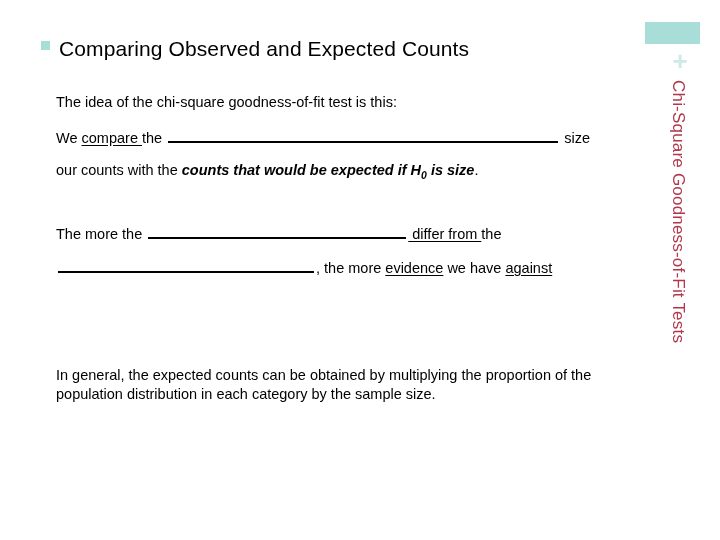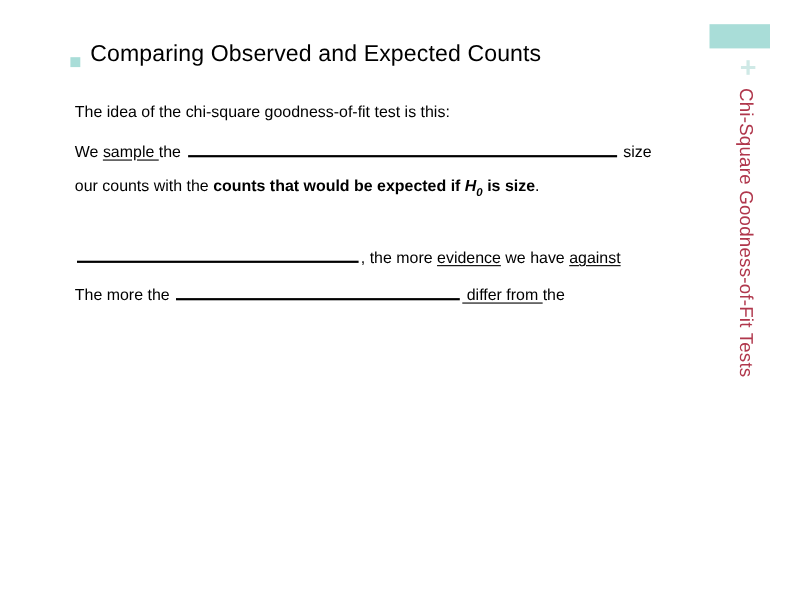--- a/index.html
+++ b/index.html
@@ -17,25 +17,25 @@
 
   .slide {
     position: absolute;
     inset: 0;
     background: #ffffff;
   }
 
   
   .title-row {
     position: absolute;
-    left: 64px;
+    left: 41px;
     top: 37px;
     right: 120px;
     display: flex;
-    align-items: flex-end;
+    align-items: flex-start;
     gap: 9px;
   }
   .title-bullet {
     width: 9px;
     height: 9px;
     background: #a9ddd8;
     flex: 0 0 auto;
     margin-top: 4px;
   }
   .title-text {
@@ -49,21 +49,20 @@
 
   
   .body-area {
     position: absolute;
     left: 56px;
     top: 94px;
     width: 580px;
     color: #000000;
     font-size: 14.5px;
     line-height: 16px;
-    margin-left: 12px;
   }
 
   .line {
     white-space: nowrap;
     height: 34px;
     display: block;
   }
   .gap-md { height: 28px; }
 
   u.ul {
@@ -75,21 +74,21 @@
     display: inline-block;
     border-bottom: 2px solid #000000;
     vertical-align: baseline;
     height: 13px;
     margin: 0 2px;
   }
   .blank-a { width: 390px; }
   .blank-b { width: 258px; }
   .blank-c { width: 256px; }
 
-  b.bold { font-weight: bold; }
+  b.bold { font-weight: bold; font-style: italic; }
   .hzero {
     font-style: italic;
     font-weight: bold;
   }
   .hzero sub {
     font-style: italic;
     font-weight: bold;
     font-size: 0.72em;
   }
 
@@ -158,40 +157,41 @@
     <span class="title-text">Comparing Observed and Expected Counts</span>
   </div>
 
   <div class="body-area">
 
     <div class="line">
       <span>The idea of the chi-square goodness-of-fit test is this:</span>
     </div>
 
     <div class="line">
-      <span>We </span><u class="ul">sample </u><span>the </span><span class="blank blank-a"></span><span> size</span>
+      <span>We </span><u class="ul">compare </u><span>the </span><span class="blank blank-a"></span><span> size</span>
     </div>
 
     <div class="line">
       <span>our counts with the </span><b class="bold">counts that would be expected if </b><span class="hzero"><span>H</span><sub>0</sub></span><b class="bold"> is size</b><span>.</span>
     </div>
 
     <div class="gap-md"></div>
 
     <div class="line">
-      <span class="blank blank-c"></span><span>, the more </span><u class="ul">evidence</u><span> we have </span><u class="ul">against</u>
+      <span>The more the </span><span class="blank blank-b"></span><u class="ul"> differ from </u><span>the</span>
     </div>
 
     <div class="line">
-      <span>The more the </span><span class="blank blank-b"></span><u class="ul"> differ from </u><span>the</span>
+      <span class="blank blank-c"></span><span>, the more </span><u class="ul">evidence</u><span> we have </span><u class="ul">against</u>
     </div>
 
 
   </div>
 
+  <div class="final-para">In general, the expected counts can be obtained by multiplying the proportion of the population distribution in each category by the sample size.</div>
 
   <div class="sidebar">
     <div class="sidebar-block"></div>
     <div class="sidebar-plus">+</div>
     <div class="sidebar-title">Chi-Square Goodness-of-Fit Tests</div>
   </div>
 
 </div>
 
 </body></html>

